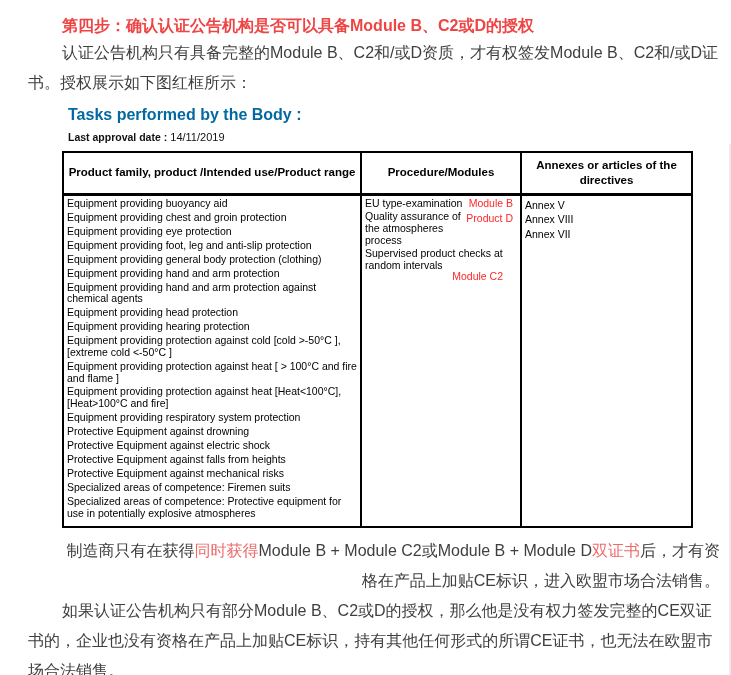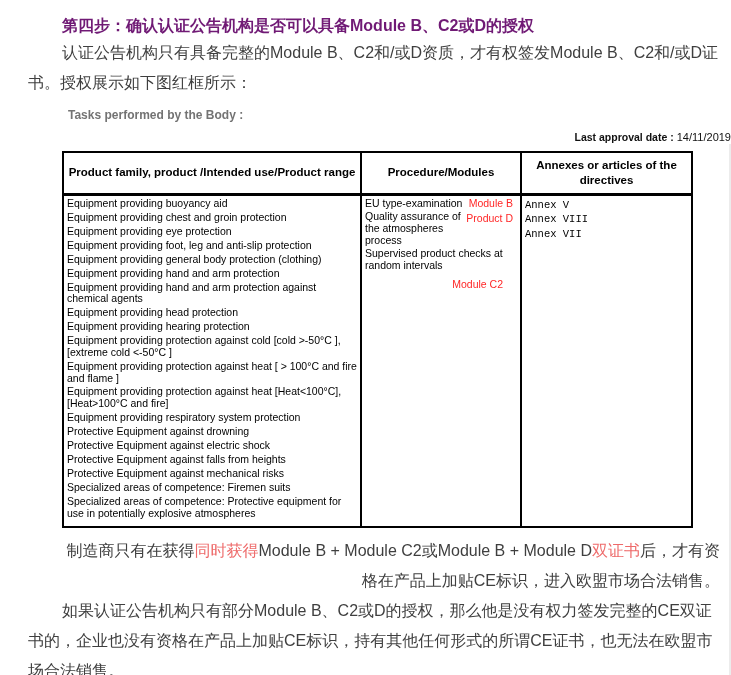--- a/index.html
+++ b/index.html
@@ -7,35 +7,35 @@
     width:731px;height:675px;position:relative;overflow:hidden;
     font-family:"Liberation Sans","DejaVu Sans",sans-serif;
     -webkit-font-smoothing:antialiased;
   }
   .page{position:relative;width:731px;height:675px;background:#fff;}
   .edge-line{position:absolute;right:0;top:130px;bottom:0;width:2px;background:#ececec;}
 
   
   .doc-title{
     margin:14px 11px 0 28px;text-indent:34px;
-    font-size:16px;font-weight:bold;color:#701a75;line-height:24px;
+    font-size:16px;font-weight:bold;color:#ef4444;line-height:24px;
   }
   .cn-para{
     margin:0 11px 0 28px;text-indent:34px;
     font-size:16px;color:#3f3f3f;line-height:30px;
   }
   .cn-para.bottom{margin-top:8px;text-align:right;}
   .red-inline{color:#ee6a6a;}
 
   
   .figure{margin:10px 0 0 62px;}
   .tasks-label{
-    margin-left:6px;font-size:12px;font-weight:bold;color:#737373;line-height:14px;
+    margin-left:6px;font-size:16px;font-weight:bold;color:#0369a1;line-height:14px;
   }
-  .approval-line{margin:9px 0 0 6px;font-size:11px;color:#111;line-height:12px;text-align:right;}
+  .approval-line{margin:9px 0 0 6px;font-size:11px;color:#111;line-height:12px;}
   .approval-label{font-weight:bold;font-size:10.5px;}
   .approval-date{font-weight:normal;font-size:11px;}
 
   table.body-table{
     margin-top:8px;border-collapse:collapse;table-layout:fixed;width:629px;
     font-size:10.5px;color:#000;
   }
   table.body-table th{
     border:2px solid #000;border-bottom:3px solid #000;
     font-size:11.5px;font-weight:bold;text-align:center;vertical-align:middle;
@@ -43,22 +43,22 @@
   }
   table.body-table td{
     border:2px solid #000;vertical-align:top;padding:2px 3px 4px 3px;background:#fff;
   }
   .prod-item{line-height:11.6px;margin-bottom:2.4px;}
   .proc-entry{position:relative;line-height:11.6px;margin-bottom:2px;}
   .proc-entry.pad{padding-right:52px;}
   .module-tag{color:#ff2626;white-space:nowrap;}
   .module-abs{position:absolute;right:4px;top:0;}
   .module-abs.mid{top:2px;}
-  .module-right{display:block;text-align:right;padding-right:14px;margin-top:8px;}
-  .annex-item{line-height:14px;margin-bottom:0.5px;font-family:Liberation Mono, monospace;}
+  .module-right{display:block;text-align:right;padding-right:14px;margin-top:0;}
+  .annex-item{line-height:14px;margin-bottom:0.5px;}
 </style>
 </head>
 <body>
 
 <div class="page">
 
   <div class="edge-line"></div>
 
   <div class="doc-title">第四步：确认认证公告机构是否可以具备Module B、C2或D的授权</div>
 

